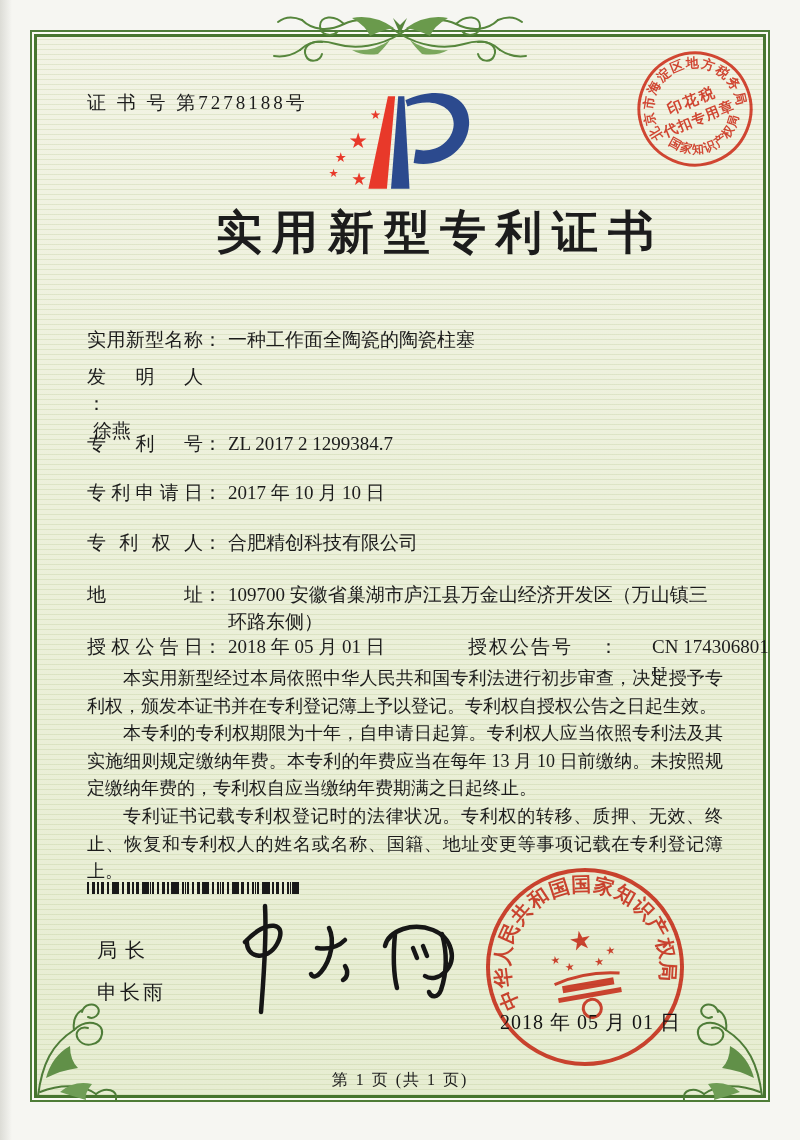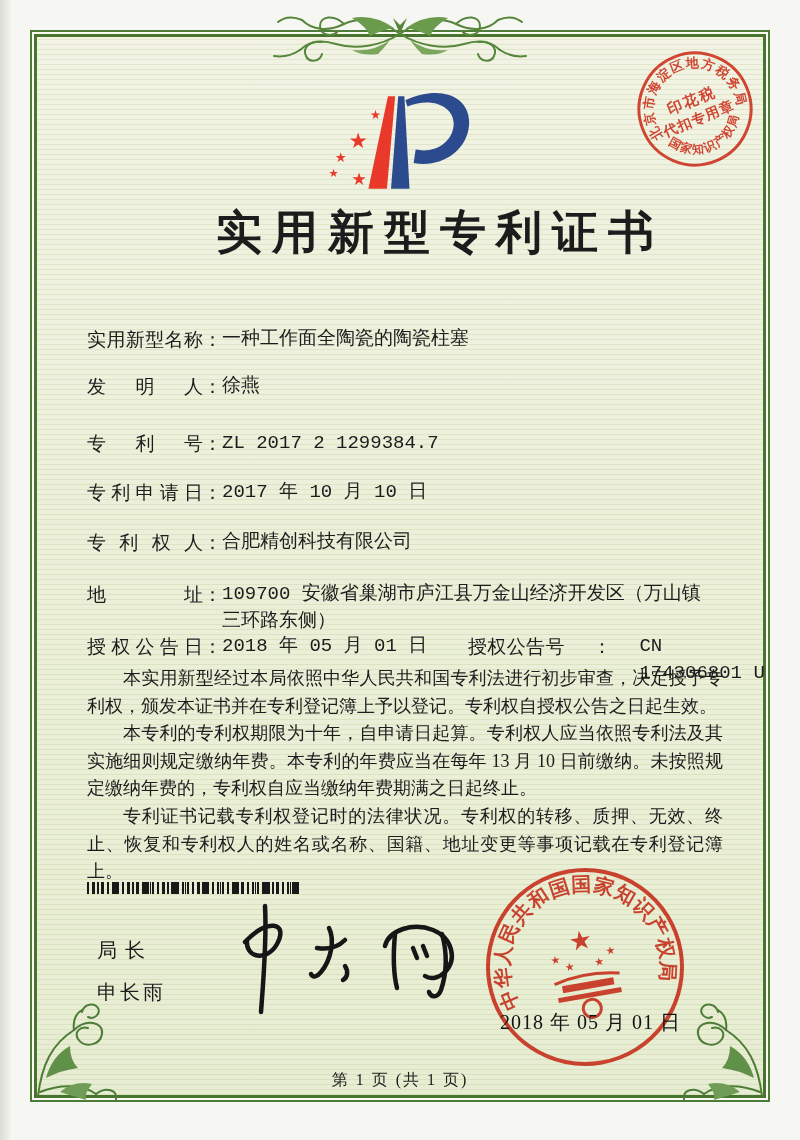--- a/index.html
+++ b/index.html
@@ -22,22 +22,22 @@
       repeating-linear-gradient(0deg, rgba(163,185,118,.22) 0 1px, rgba(255,255,255,0) 1px 5px),
       linear-gradient(180deg,#f2f3e4 0%,#ecf0da 45%,#e7edd2 100%);
   }
   .abs{position:absolute;z-index:4;}
   #cert-no{left:55px;top:58px;font-size:19px;letter-spacing:3px;}
   #title{left:0;top:170px;width:100%;text-align:center;font-size:46px;font-weight:700;letter-spacing:10px;padding-left:40px;}
   #logo{left:295px;top:56px;}
   
   .row{left:55px;display:flex;align-items:flex-start;font-size:19px;line-height:27px;}
   .flabel{display:inline-block;width:116px;text-align:justify;text-align-last:justify;}
-  .fvalue{max-width:492px;font-family:Liberation Mono, monospace;}
-  #row-0{top:294px;} #row-1{top:341px;} #row-2{top:398px;}
+  .fvalue{margin-left:6px;max-width:492px;}
+  #row-0{top:294px;} #row-1{top:331px;flex-direction:column;} #row-2{top:398px;}
   #row-3{top:447px;} #row-4{top:497px;} #row-5{top:549px;}
   #row-grant{top:601px;} #grant-no{position:absolute;left:381px;top:0;display:flex;gap:28px;}
   #row-grant .wrap{position:relative;display:flex;width:685px;}
   
   #body-text{left:55px;top:633px;width:636px;font-size:18px;line-height:27.6px;text-align:justify;}
   #body-text p{margin:0;text-indent:2em;}
   
   #barcode{left:55px;top:850px;width:212px;height:12px;
     background:
       repeating-linear-gradient(90deg,#191919 0 2px,rgba(0,0,0,0) 2px 5px),
@@ -99,20 +99,21 @@
       <path d="M44,30 c12,-12 30,-8 28,4 c-2,12 -18,14 -24,5 c-4,-7 2,-13 10,-11"></path>
       <path d="M44,30 q-2,-14 8,-20"></path>
       <path d="M52,12 c2,-8 12,-10 16,-4 c3,6 -4,12 -10,9"></path>
       <path d="M10,92 C30,84 52,84 66,94"></path>
       <path d="M66,94 c10,-8 22,-4 20,6"></path>
       <path d="M16,78 q6,-22 24,-32 q0,14 8,22 q-16,2 -32,10 z" fill="#619048" stroke="none"></path>
       <path d="M30,92 q14,-12 32,-8 q-8,10 -6,16 q-14,-4 -26,-8 z" fill="#6f9d55" stroke="none"></path>
     </g>
   </svg>
 
+  <div id="cert-no" class="abs">证 书 号 第7278188号</div>
 
   <svg id="logo" class="abs" width="165" height="115" viewBox="0 0 160 112">
     <g fill="#e8392a" font-family="DejaVu Sans, sans-serif" text-anchor="middle">
       <text x="47" y="30" font-size="12">★</text>
       <text x="30" y="58" font-size="21">★</text>
       <text x="13" y="72" font-size="13">★</text>
       <text x="6" y="87" font-size="11">★</text>
       <text x="31" y="94" font-size="17">★</text>
     </g>
     <path d="M59,8 L66,8 L58,98 L40,98 Z" fill="#e8392a"></path>

